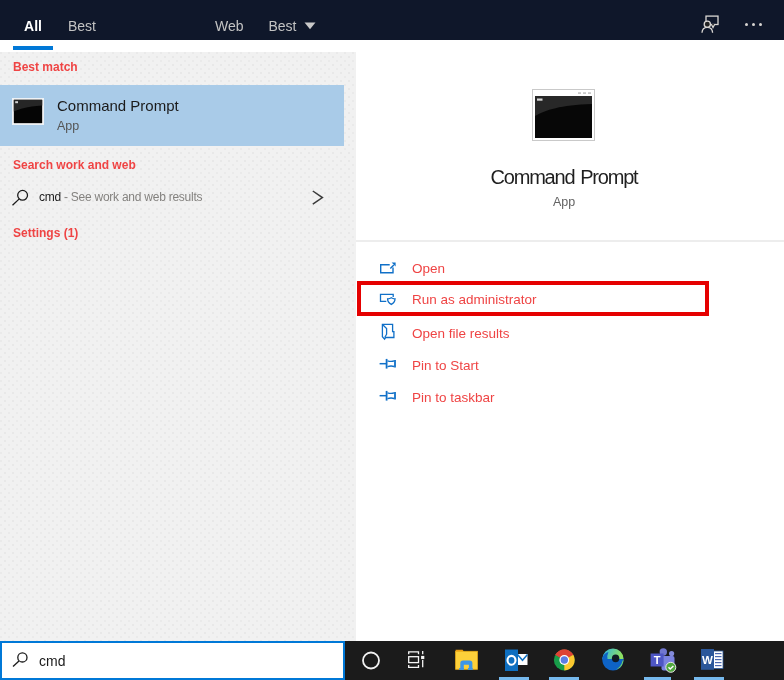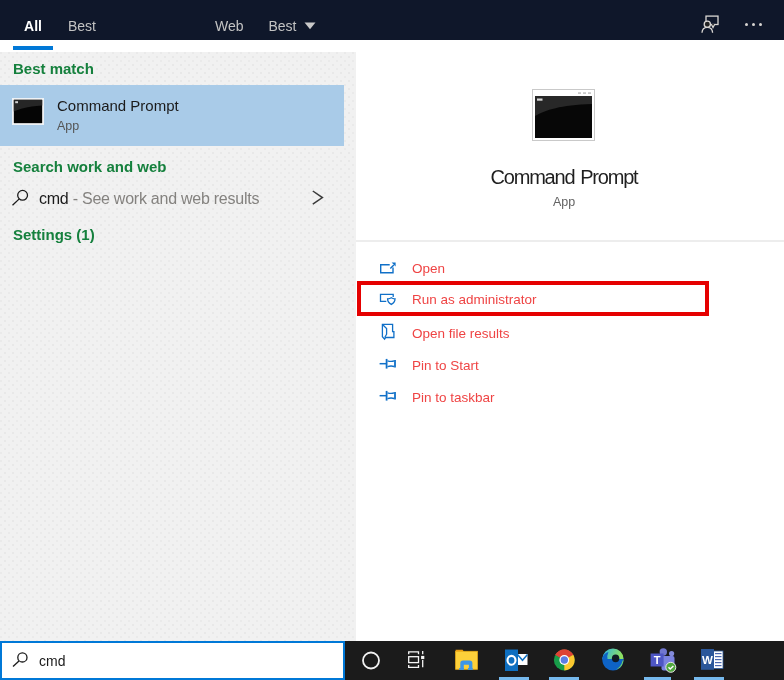--- a/index.html
+++ b/index.html
@@ -3,21 +3,21 @@
 <style>
 html,body{margin:0;padding:0}
 body{width:784px;height:680px;position:relative;font-family:"Liberation Sans",sans-serif;overflow:hidden;background:#fff}
 .abs{position:absolute}
 #topbar{left:0;top:0;width:784px;height:40px;background:#0f172a}
 .tab{position:absolute;top:0;height:52px;line-height:52px;font-size:14px;color:#c3c3c3;text-align:center}
 #leftpanel{left:0;top:52px;width:356px;height:589px;background:#f1f1f1;
  background-image:radial-gradient(rgba(0,0,0,.034) 0.8px, transparent 1.05px),radial-gradient(rgba(0,0,0,.026) 0.8px, transparent 1.05px);
  background-size:8px 8px,8px 8px;background-position:1px 1px,5px 5px}
 #rightpanel{left:356px;top:52px;width:428px;height:589px;background:#ffffff}
-.hdr{position:absolute;left:13px;font-size:15px;font-weight:bold;color:#15803d}
+.hdr{position:absolute;left:13px;font-size:12px;font-weight:bold;color:#ef4444}
 #hl{left:0;top:85px;width:344px;height:61px;background:#a9cbe8}
 .acttext{position:absolute;left:412px;font-size:13.5px;color:#ef4444}
 #searchbox{left:0;top:641px;width:345px;height:39px;background:#fff;border:2px solid #0078d7;box-sizing:border-box}
 #taskbar{left:345px;top:641px;width:439px;height:39px;background:#1b1b1b}
 .ind{position:absolute;top:676.5px;height:3.5px;width:30px;background:#76b9ed}
 </style></head>
 <body>
 <div id="topbar" class="abs">
   <div class="tab" style="left:23px;width:20px;color:#fff;font-weight:bold">All</div>
   <div class="abs" style="left:13px;top:46px;width:40px;height:4px;background:#0078d7"></div>
@@ -52,21 +52,21 @@
 <div class="abs" style="left:57px;top:97px;font-size:15px;color:#1b1b1b">Command Prompt</div>
 <div class="abs" style="left:57px;top:119px;font-size:12.5px;color:#555">App</div>
 
 <div class="abs hdr" style="top:158px">Search work and web</div>
 <svg class="abs" style="left:11px;top:188px" width="20" height="20" viewBox="0 0 20 20">
   <g fill="none" stroke="#1a1a1a" stroke-width="1.3">
     <circle cx="11.6" cy="7.3" r="4.9"></circle>
     <line x1="8" y1="11.1" x2="1.5" y2="17.3"></line>
   </g>
 </svg>
-<div class="abs" style="left:39px;top:189.5px;font-size:16px;letter-spacing:-0.25px;color:#1b1b1b">cmd<span style="color:#84827f"> - See work and web results</span></div>
+<div class="abs" style="left:39px;top:189.5px;font-size:12px;letter-spacing:-0.25px;color:#1b1b1b">cmd<span style="color:#84827f"> - See work and web results</span></div>
 <svg class="abs" style="left:310px;top:189.5px" width="16" height="16" viewBox="0 0 16 16">
   <path d="M2.8 1 L12.4 7.6 L2.8 14.2" fill="none" stroke="#3a3a3a" stroke-width="1.5"></path>
 </svg>
 <div class="abs hdr" style="top:226px">Settings (1)</div>
 
 <div id="rightpanel" class="abs"></div>
 <svg class="abs" style="left:532px;top:89px" width="63" height="52" viewBox="0 0 63 52">
   <rect x="0.5" y="0.5" width="62" height="51" fill="#ffffff" stroke="#c9c9c9" stroke-width="1"></rect>
   <rect x="3" y="7" width="57" height="42" fill="#070707"></rect>
   <path d="M3 27 C 14 21, 28 16, 60 15 L60 7 L3 7 Z" fill="#282828"></path>

